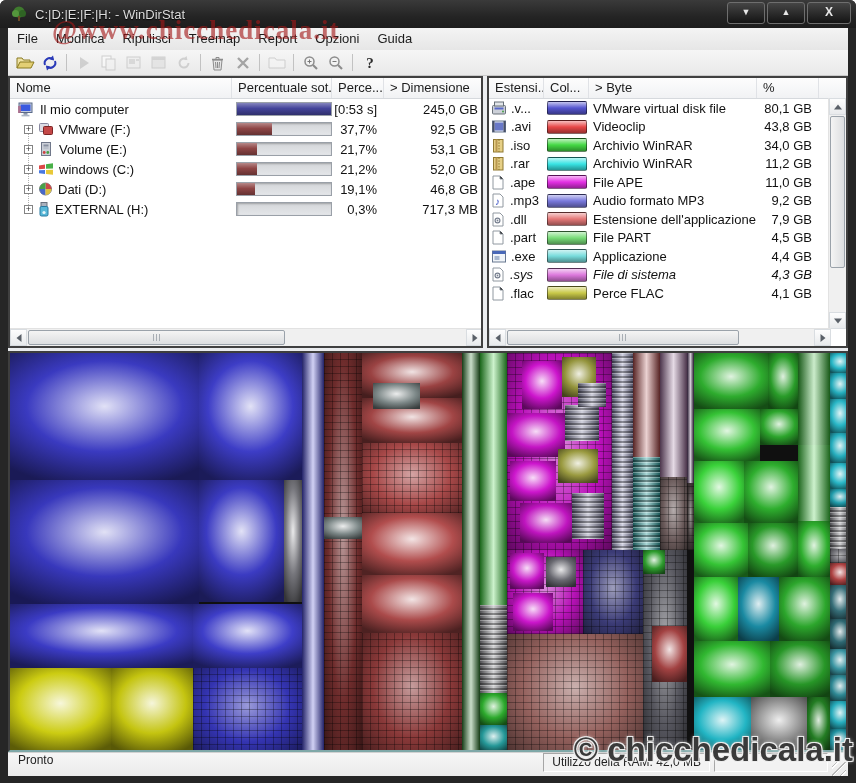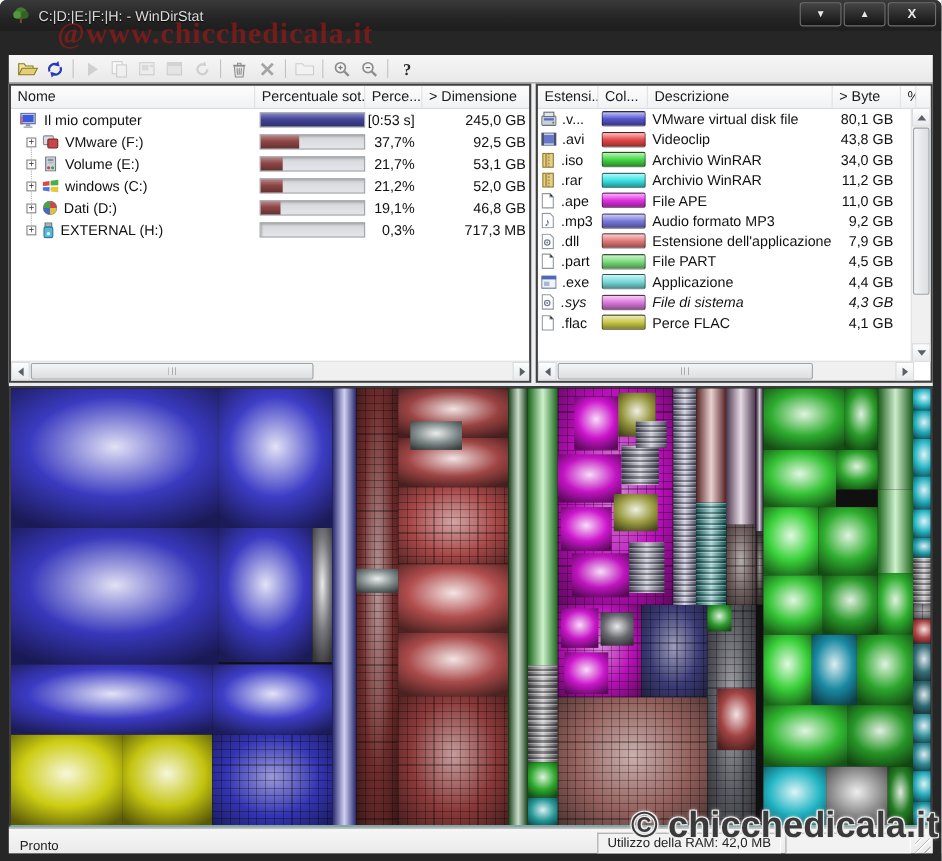--- a/index.html
+++ b/index.html
@@ -48,21 +48,21 @@
   .vthumb{width:13px;margin:1px auto;background:linear-gradient(90deg,#f4f4f4,#dcdee0);border:1px solid #9aa2aa;border-radius:2px;}
   .tri{position:absolute;left:50%;top:50%;width:0;height:0;transform:translate(-50%,-50%);}
   .tri.left{border-top:4px solid transparent;border-bottom:4px solid transparent;border-right:5px solid #5a6068;}
   .tri.right{border-top:4px solid transparent;border-bottom:4px solid transparent;border-left:5px solid #5a6068;}
   .tri.up{border-left:4px solid transparent;border-right:4px solid transparent;border-bottom:5px solid #5a6068;}
   .tri.down{border-left:4px solid transparent;border-right:4px solid transparent;border-top:5px solid #5a6068;}
   
   .treemap{position:absolute;left:8px;top:351px;width:840px;height:401px;background:#101010;border:2px solid #3e3e3e;border-bottom-color:#7fa8a8;box-sizing:border-box;overflow:hidden;}
   .tile{position:absolute;}
   
-  .statusbar{position:absolute;left:8px;top:752px;width:840px;height:24px;background:linear-gradient(180deg,#f6f6f6,#ebebeb);border-top:1px solid #d2d2d2;display:flex;align-items:flex-end;font-size:12px;color:#222;box-sizing:border-box;}
+  .statusbar{position:absolute;left:8px;top:752px;width:840px;height:24px;background:linear-gradient(180deg,#f6f6f6,#ebebeb);border-top:1px solid #d2d2d2;display:flex;align-items:flex-start;font-size:12px;color:#222;box-sizing:border-box;}
   .status-left{margin-left:10px;flex:1;}
   .sfield{height:17px;line-height:16px;padding:0 8px;border:1px solid;border-color:#a6a6a6 #fff #fff #a6a6a6;background:#f2f2f2;margin-right:4px;white-space:nowrap;}
   .sfield.empty{width:96px;}
   .grip{width:14px;height:14px;margin-right:2px;align-self:flex-end;background:
     linear-gradient(135deg,transparent 0 50%,transparent 50%),
     repeating-linear-gradient(135deg,transparent 0 3px,#b8b8b8 3px 4px,#fff 4px 5px,transparent 5px 6px);}
   
   .wm-top{position:absolute;left:52px;top:15px;z-index:60;font-family:"Liberation Serif",serif;font-weight:bold;font-size:27px;letter-spacing:1px;color:rgba(163,24,24,.62);pointer-events:none;}
   .wm-bottom{position:absolute;right:3px;top:731px;z-index:60;font-weight:bold;font-size:33px;color:#3a3a3a;pointer-events:none;
     text-shadow:-1px -1px 0 #ececec,1px -1px 0 #ececec,-1px 1px 0 #ececec,1px 1px 0 #ececec,0 0 4px #ffffff;}
@@ -82,20 +82,29 @@
         </svg>
     </span>
     <span class="title">C:|D:|E:|F:|H: - WinDirStat</span>
     <div class="winbtns" id="winbtns">
         <div class="wbtn">▼</div>
         <div class="wbtn">▲</div>
         <div class="wbtn close">X</div>
       </div>
   </div>
 
+  <div class="menubar" id="menubar">
+      <div class="menu-item">File</div>
+      <div class="menu-item">Modifica</div>
+      <div class="menu-item">Ripulisci</div>
+      <div class="menu-item">Treemap</div>
+      <div class="menu-item">Report</div>
+      <div class="menu-item">Opzioni</div>
+      <div class="menu-item">Guida</div>
+    </div>
   <div class="toolbar" id="toolbar">
       <div class="tb-btn" style="opacity: 1;">
         <svg width="20" height="16" viewBox="0 0 20 16">
           <path d="M2 13 V3 h5 l1.5 2 H15 v2" fill="#efe3a6" stroke="#8a7a20"></path>
           <path d="M2 13 L5 7 h14 l-3 6 z" fill="#e3cf74" stroke="#8a7a20"></path>
         </svg>
       </div>
       <div class="tb-btn" style="opacity: 1;">
         <svg width="18" height="16" viewBox="0 0 18 16">
           <path d="M4 10 a5 5 0 0 1 8-5.5" fill="none" stroke="#2a3ab8" stroke-width="2"></path>
@@ -325,21 +334,20 @@
           <div class="sbtn">
             <span class="tri right"></span>
           </div>
         </div>
     </div>
     <div class="splitter"></div>
     <div class="panel right">
       <div class="phead" id="rhead" style="grid-template-columns: 55px 45px 168px 62px 14px;">
           <div class="hcell">Estensi...</div>
           <div class="hcell">Col...</div>
-          <div class="hcell">Descrizione</div>
           <div class="hcell">&gt; Byte</div>
           <div class="hcell">%</div>
         </div>
       <div class="prows" id="rrows">
           <div class="erow" style="grid-template-columns: 55px 45px 168px 62px 14px;">
             <div class="c-name">
               <span class="file-ic">
                 <svg width="14" height="15">
                   <rect x="0.5" y="4.5" width="13" height="8.5" rx="1" fill="#ccd0d8" stroke="#687078"></rect>
                   <rect x="2.5" y="1" width="9" height="4" fill="#e2e6ea" stroke="#687078"></rect>

